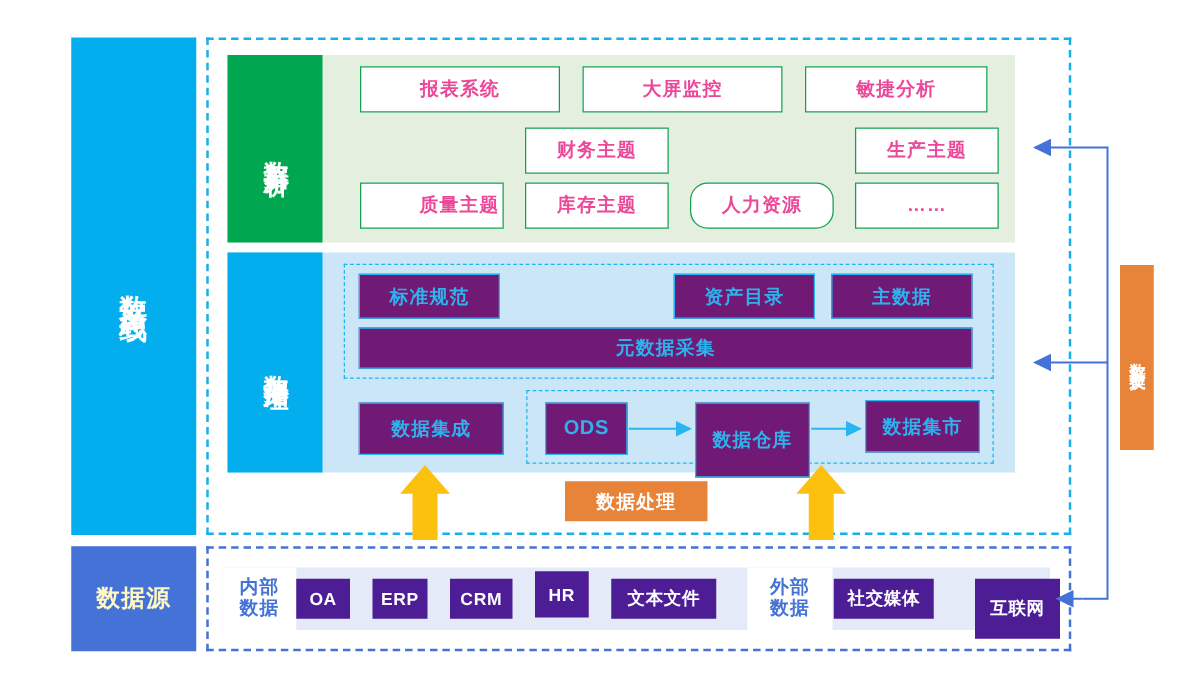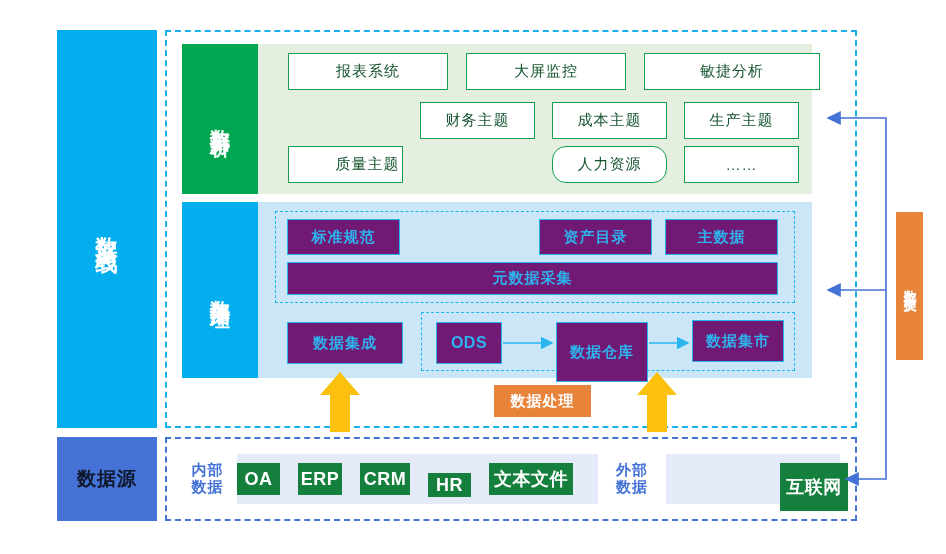--- a/index.html
+++ b/index.html
@@ -25,21 +25,21 @@
     color:#ffffff;font-size:22px;font-weight:bold;
     writing-mode:vertical-rl;text-orientation:upright;
     letter-spacing:5px;line-height:1.05;
   }
   .src-bar{
     left:57px;top:437px;width:100px;height:84px;
     background:#4472D6;
     display:flex;align-items:center;justify-content:center;
   }
   .src-bar .htext{
-    color:#0f172a;font-size:19px;font-weight:bold;letter-spacing:1px;
+    color:#fef9c3;font-size:19px;font-weight:bold;letter-spacing:1px;
   }
 
   
   .outer-top{
     left:165px;top:30px;width:692px;height:398px;
     border:2px dashed #17B0E8;background:transparent;
   }
   .outer-bottom{
     left:165px;top:437px;width:692px;height:84px;
     border:2px dashed #4472D6;background:transparent;
@@ -56,21 +56,21 @@
     display:flex;align-items:center;justify-content:center;
   }
   .analysis-label .vtext{
     color:#ffffff;font-size:20px;font-weight:bold;
     writing-mode:vertical-rl;text-orientation:upright;
     letter-spacing:3px;line-height:1.05;
   }
   .green-box{
     background:#ffffff;border:1px solid #12A04F;
     display:flex;align-items:center;justify-content:center;
-    color:#14532d;font-size:15px;font-weight:normal;
+    color:#ec4899;font-size:15px;font-weight:bold;
     letter-spacing:1px;
   }
 
   
   .gov-band{
     left:182px;top:202px;width:630px;height:176px;
     background:#CBE6F7;
   }
   .gov-label{
     left:182px;top:202px;width:76px;height:176px;
@@ -88,24 +88,24 @@
   .blue-box{
     background:#701a75;border:1px solid #29B6F0;
     display:flex;align-items:center;justify-content:center;
     color:#2FB2EC;font-size:15px;font-weight:bold;
     letter-spacing:1px;
   }
   .blue-box.latin{letter-spacing:0.5px;font-size:16px;}
 
   
   .proc-box{
-    left:452px;top:385px;width:97px;height:32px;
+    left:452px;top:385px;width:114px;height:32px;
     background:#E8833A;
     display:flex;align-items:center;justify-content:center;
-    color:#ffffff;font-size:15px;font-weight:bold;letter-spacing:1px;margin-left:42px;
+    color:#ffffff;font-size:15px;font-weight:bold;letter-spacing:1px;
   }
   .exchange-box{
     left:896px;top:212px;width:27px;height:148px;
     background:#E8833A;
     display:flex;align-items:center;justify-content:center;
   }
   .exchange-box .vtext{
     color:#ffffff;font-size:13px;font-weight:bold;
     writing-mode:vertical-rl;text-orientation:upright;
     letter-spacing:3px;line-height:1.1;
@@ -114,23 +114,23 @@
   
   .src-group{
     background:#E4EAF8;
     display:flex;align-items:center;
   }
   .src-label{
     color:#4472D6;font-size:15px;font-weight:bold;
     line-height:1.12;text-align:center;letter-spacing:1px;
   }
   .src-chip{
-    background:#15803d;color:#ffffff;
-    display:flex;align-items:center;justify-content:center;
-    font-size:18px;font-weight:bold;letter-spacing:0.5px;
+    background:#4c1d95;color:#ffffff;
+    display:flex;align-items:center;justify-content:center;
+    font-size:14px;font-weight:bold;letter-spacing:0.5px;
   }
 
   svg.overlay{position:absolute;left:0;top:0;width:946px;height:554px;pointer-events:none;}
 </style>
 </head>
 <body>
 
 <div id="canvas">
 
   <div class="abs bus-bar">
@@ -144,27 +144,27 @@
   <div class="abs outer-top"></div>
   <div class="abs outer-bottom"></div>
 
   <div class="abs analysis-band"></div>
   <div class="abs analysis-label">
     <span class="vtext">数据分析</span>
   </div>
 
   <div class="abs green-box" style="left:288px;top:53px;width:160px;height:37px;">报表系统</div>
   <div class="abs green-box" style="left:466px;top:53px;width:160px;height:37px;">大屏监控</div>
-  <div class="abs green-box" style="left:644px;top:53px;width:176px;height:37px;">敏捷分析</div>
+  <div class="abs green-box" style="left:644px;top:53px;width:146px;height:37px;">敏捷分析</div>
 
   <div class="abs green-box" style="left:420px;top:102px;width:115px;height:37px;">财务主题</div>
-  <div class="abs green-box" style="left:552px;top:102px;width:115px;height:37px;">成本主题</div>
   <div class="abs green-box" style="left:684px;top:102px;width:115px;height:37px;">生产主题</div>
 
   <div class="abs green-box" style="left:288px;top:146px;width:115px;height:37px;padding-left:44px;">质量主题</div>
+  <div class="abs green-box" style="left:420px;top:146px;width:115px;height:37px;">库存主题</div>
   <div class="abs green-box" style="left:552px;top:146px;width:115px;height:37px;border-radius:14px;">人力资源</div>
   <div class="abs green-box" style="left:684px;top:146px;width:115px;height:37px;">……</div>
 
   <div class="abs gov-band"></div>
   <div class="abs gov-label">
     <span class="vtext">数据治理</span>
   </div>
 
   <div class="abs gov-inner-dash" style="left:275px;top:211px;width:520px;height:92px;"></div>
 
@@ -192,31 +192,32 @@
   </div>
   <div class="abs" style="left:178px;top:454px;width:59px;height:50px;background:#ffffff;display:flex;align-items:center;justify-content:center;">
     <div class="src-label">
       <div>内部</div>
       <div>数据</div>
     </div>
   </div>
   <div class="abs src-chip" style="left:237px;top:463px;width:43px;height:32px;">OA</div>
   <div class="abs src-chip" style="left:298px;top:463px;width:44px;height:32px;">ERP</div>
   <div class="abs src-chip" style="left:360px;top:463px;width:50px;height:32px;">CRM</div>
-  <div class="abs src-chip" style="left:428px;top:473px;width:43px;height:24px;">HR</div>
+  <div class="abs src-chip" style="left:428px;top:457px;width:43px;height:37px;">HR</div>
   <div class="abs src-chip" style="left:489px;top:463px;width:84px;height:32px;">文本文件</div>
 
   <div class="abs src-group" style="left:598px;top:454px;width:242px;height:50px;">
   </div>
   <div class="abs" style="left:598px;top:454px;width:68px;height:50px;background:#ffffff;display:flex;align-items:center;justify-content:center;">
     <div class="src-label">
       <div>外部</div>
       <div>数据</div>
     </div>
   </div>
+  <div class="abs src-chip" style="left:667px;top:463px;width:80px;height:32px;">社交媒体</div>
   <div class="abs src-chip" style="left:760px;top:463px;width:68px;height:48px;margin-left:20px;">互联网</div>
 
   <svg class="overlay">
     <defs>
       <marker id="bluehead" markerWidth="9" markerHeight="9" refX="7" refY="4.5" orient="auto">
         <path d="M0,0.6 L8,4.5 L0,8.4 Z" fill="#29B6F0"></path>
       </marker>
       <marker id="navyhead" markerWidth="10" markerHeight="10" refX="8" refY="5" orient="auto">
         <path d="M0,0.6 L9,5 L0,9.4 Z" fill="#4472D6"></path>
       </marker>

